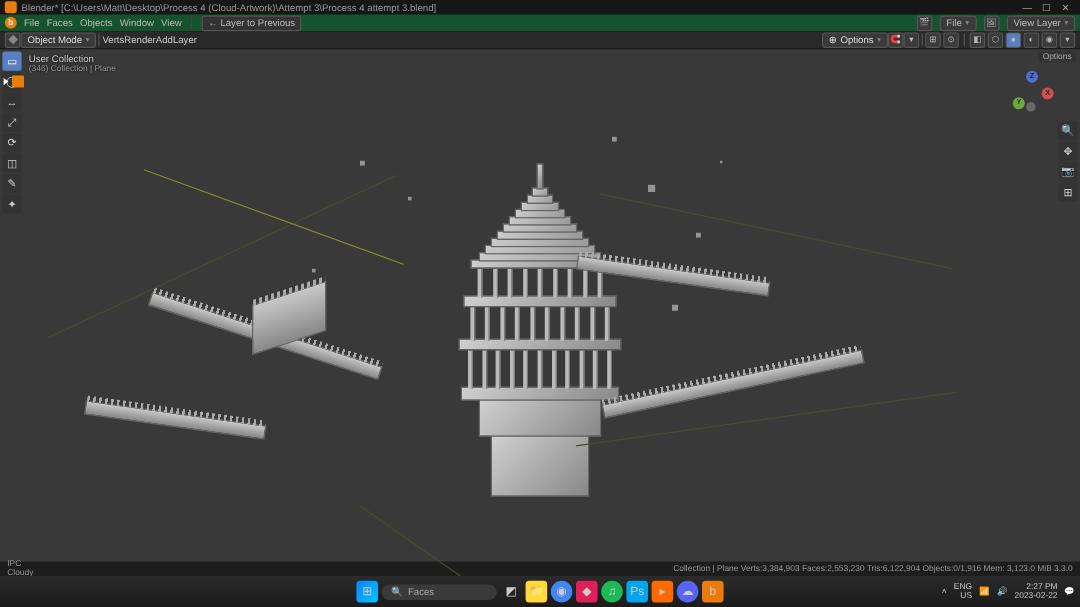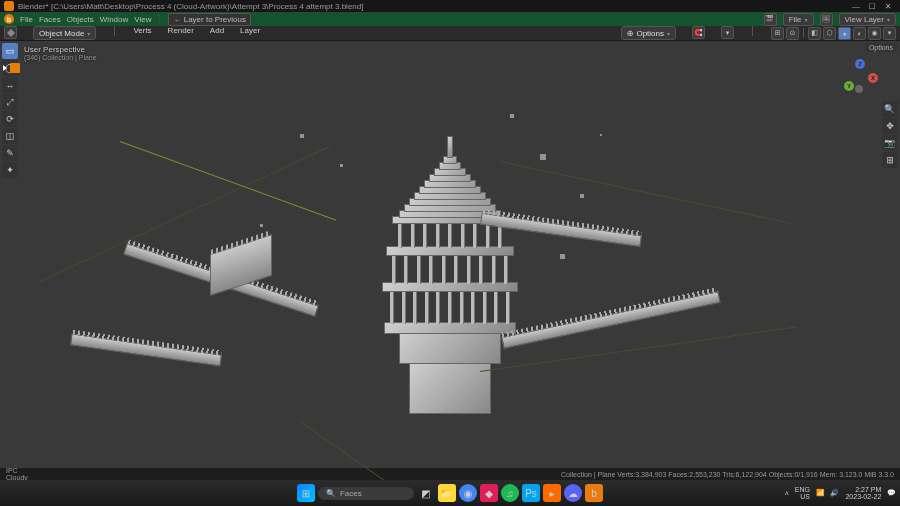--- a/index.html
+++ b/index.html
@@ -8,21 +8,21 @@
 .titlebar .app-icon{width:10px;height:10px;background:#e87d0d;border-radius:2px;margin-right:4px}
 .titlebar .title{color:#999;font-size:8px;flex:1}
 .titlebar .wbtn{width:16px;height:12px;display:flex;align-items:center;justify-content:center;color:#aaa;font-size:8px}
 
 .menubar{height:14px;background:#14532d;display:flex;align-items:center;padding:0 4px;gap:6px}
 .menubar .blender-logo{width:10px;height:10px;border-radius:50%;background:#e87d0d;display:flex;align-items:center;justify-content:center;color:#fff;font-weight:bold;font-size:7px}
 .menubar span{color:#bbb;cursor:pointer}
 .menubar .divider{width:1px;height:10px;background:#444;margin:0 2px}
 .menubar .back-btn{padding:1px 4px;background:#333;border:1px solid #555;border-radius:2px}
 
-.header{height:14px;background:#2a2a2a;display:flex;padding:0 4px;gap:16px;border-bottom:1px solid #1a1a1a}
+.header{height:14px;background:#2a2a2a;display:flex;align-items:center;padding:0 4px;gap:0;border-bottom:1px solid #1a1a1a}
 .pill{background:#3a3a3a;border:1px solid #555;border-radius:3px;padding:1px 5px;color:#ddd;display:flex;align-items:center;gap:3px}
 .pill .chev{font-size:6px;color:#888}
 .icon-cube{width:8px;height:8px;background:#888;transform:rotate(45deg) scale(.7)}
 .spacer{flex:1}
 .hdr-right{display:flex;gap:2px;align-items:center}
 .sq{width:11px;height:11px;background:#3a3a3a;border:1px solid #555;border-radius:2px;display:flex;align-items:center;justify-content:center;font-size:7px;color:#bbb}
 .sq.active{background:#5680c2}
 .sep{width:1px;height:10px;background:#555;margin:0 2px}
 
 .viewport{position:relative;height:440px;background:#393939;overflow:hidden}
@@ -141,21 +141,21 @@
     <div class="tool">✎</div>
     <div class="tool">✦</div>
   </div>
 
   <div class="collection-badge">
     <div class="arrow"></div>
     <div class="obj-icon"></div>
   </div>
 
   <div class="overlay-text">
-    <div>User Perspective</div>
+    <div>User Collection</div>
     <div class="small">(346) Collection | Plane</div>
   </div>
 
   <div class="options-tab">Options</div>
 
   <div class="gizmo">
     <div class="axis-ball" style="background:#d54d4d;left:26px;top:14px">X</div>
     <div class="axis-ball" style="background:#6aaa3a;left:2px;top:22px">Y</div>
     <div class="axis-ball" style="background:#4d6fd5;left:13px;top:0">Z</div>
     <div class="axis-ball" style="background:#666;left:13px;top:26px;width:8px;height:8px"></div>

